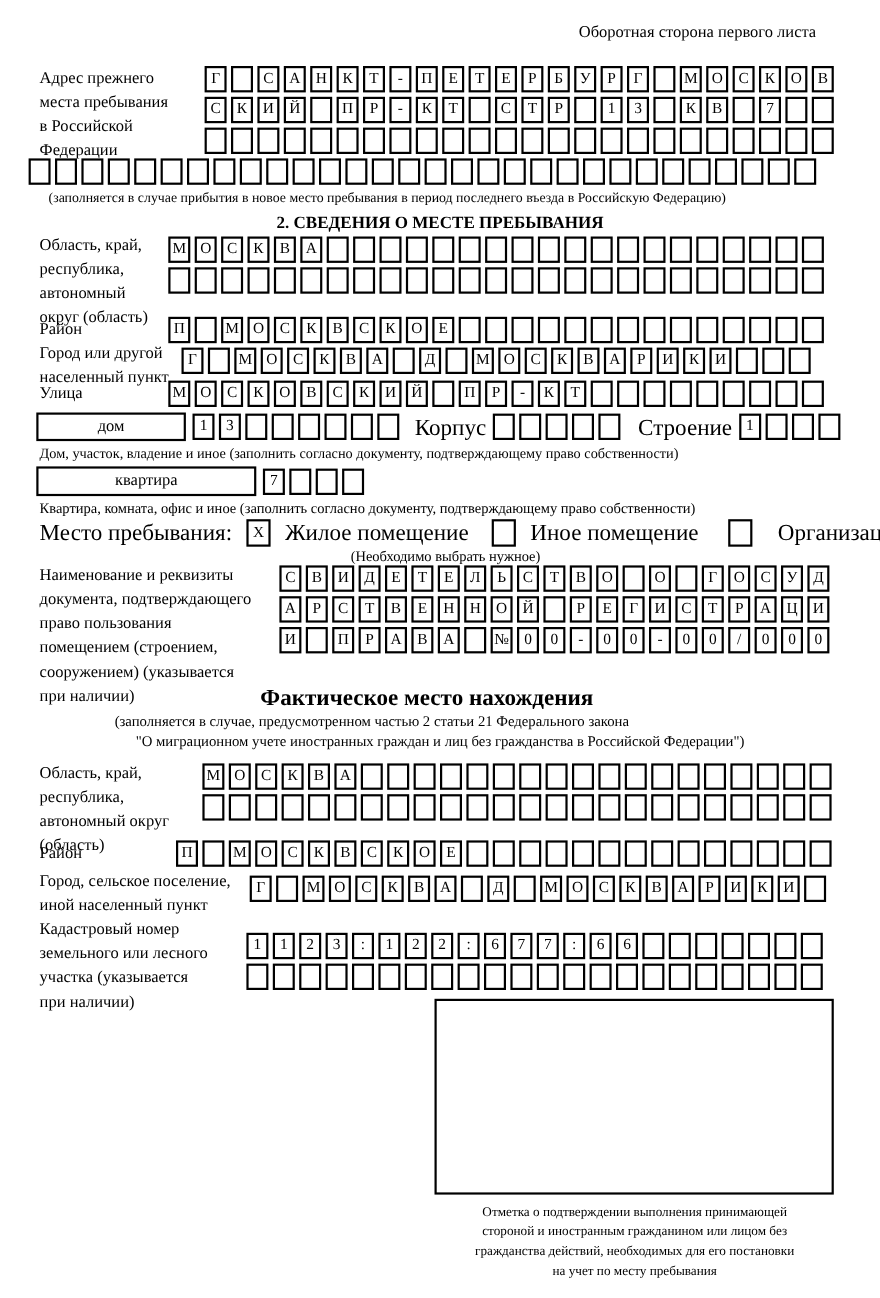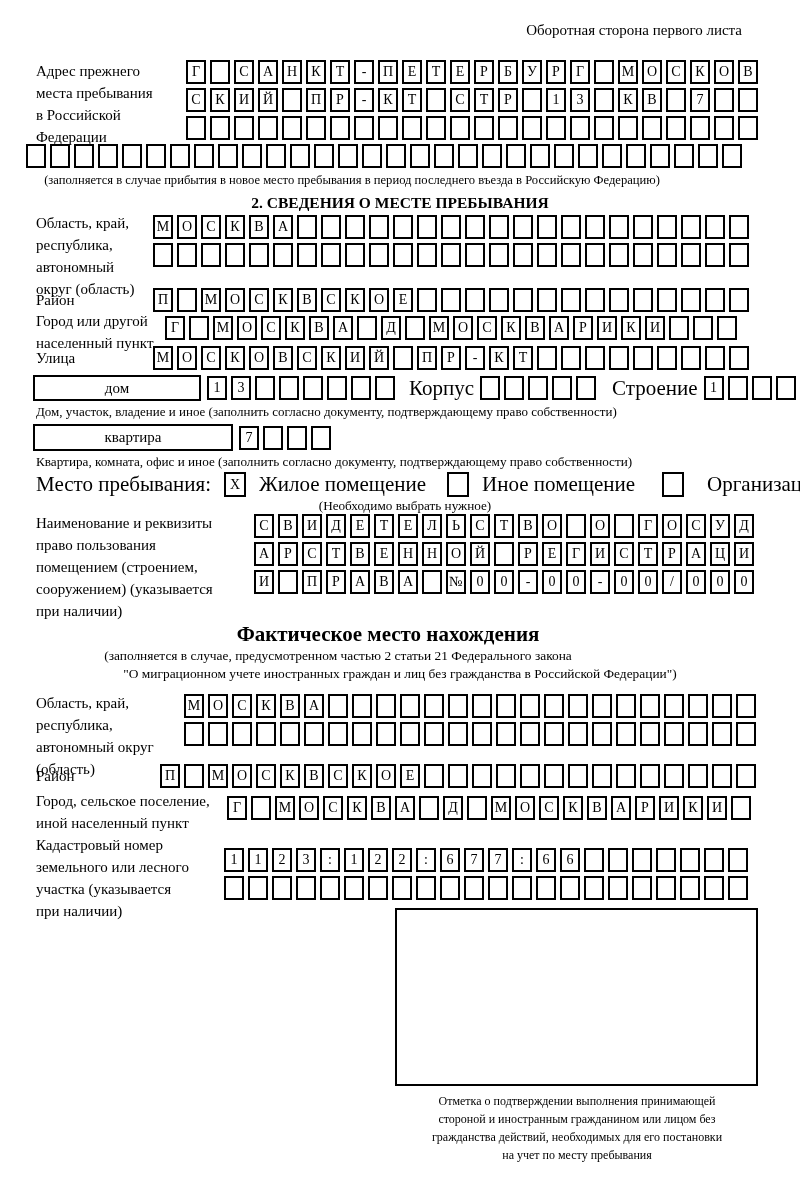--- a/index.html
+++ b/index.html
@@ -305,21 +305,21 @@
     <div class="cell"></div>
     <div class="cell"></div>
     <div class="cell"></div>
     <div class="cell"></div>
     <div class="cell"></div>
     <div class="cell"></div>
     <div class="cell"></div>
   </div>
 
 <div class="abs hrow" style="left:33px; top:375px; gap:6px;">
-  <div class="widebox" style="width:168px; height:26px;">дом</div>
+  <div class="widebox" style="width:136px; height:26px;">дом</div>
   <div class="cellrow">
       <div class="cell">1</div>
       <div class="cell">3</div>
       <div class="cell"></div>
       <div class="cell"></div>
       <div class="cell"></div>
       <div class="cell"></div>
       <div class="cell"></div>
       <div class="cell"></div>
     </div>
@@ -358,20 +358,21 @@
   <div class="inline-label">Жилое помещение</div>
   <div class="cell" style="width:22px; height:25px; flex-basis:22px; margin-left:8px;"></div>
   <div class="inline-label">Иное помещение</div>
   <div class="cell" style="width:22px; height:25px; flex-basis:22px; margin-left:14px;"></div>
   <div class="inline-label" style="margin-left:10px;">Организация</div>
 </div>
 <div class="abs note center" style="left:185px; top:498px; width:440px; font-size:13.2px;">(Необходимо выбрать нужное)</div>
 
 <div class="abs label" style="left:36px; top:512px;">
   <div>Наименование и реквизиты</div>
+  <div>документа, подтверждающего</div>
   <div>право пользования</div>
   <div>помещением (строением,</div>
   <div>сооружением) (указывается</div>
   <div>при наличии)</div>
 </div>
 <div class="abs rows" style="left:254px; top:514px;">
   <div class="cellrow">
       <div class="cell">С</div>
       <div class="cell">В</div>
       <div class="cell">И</div>

